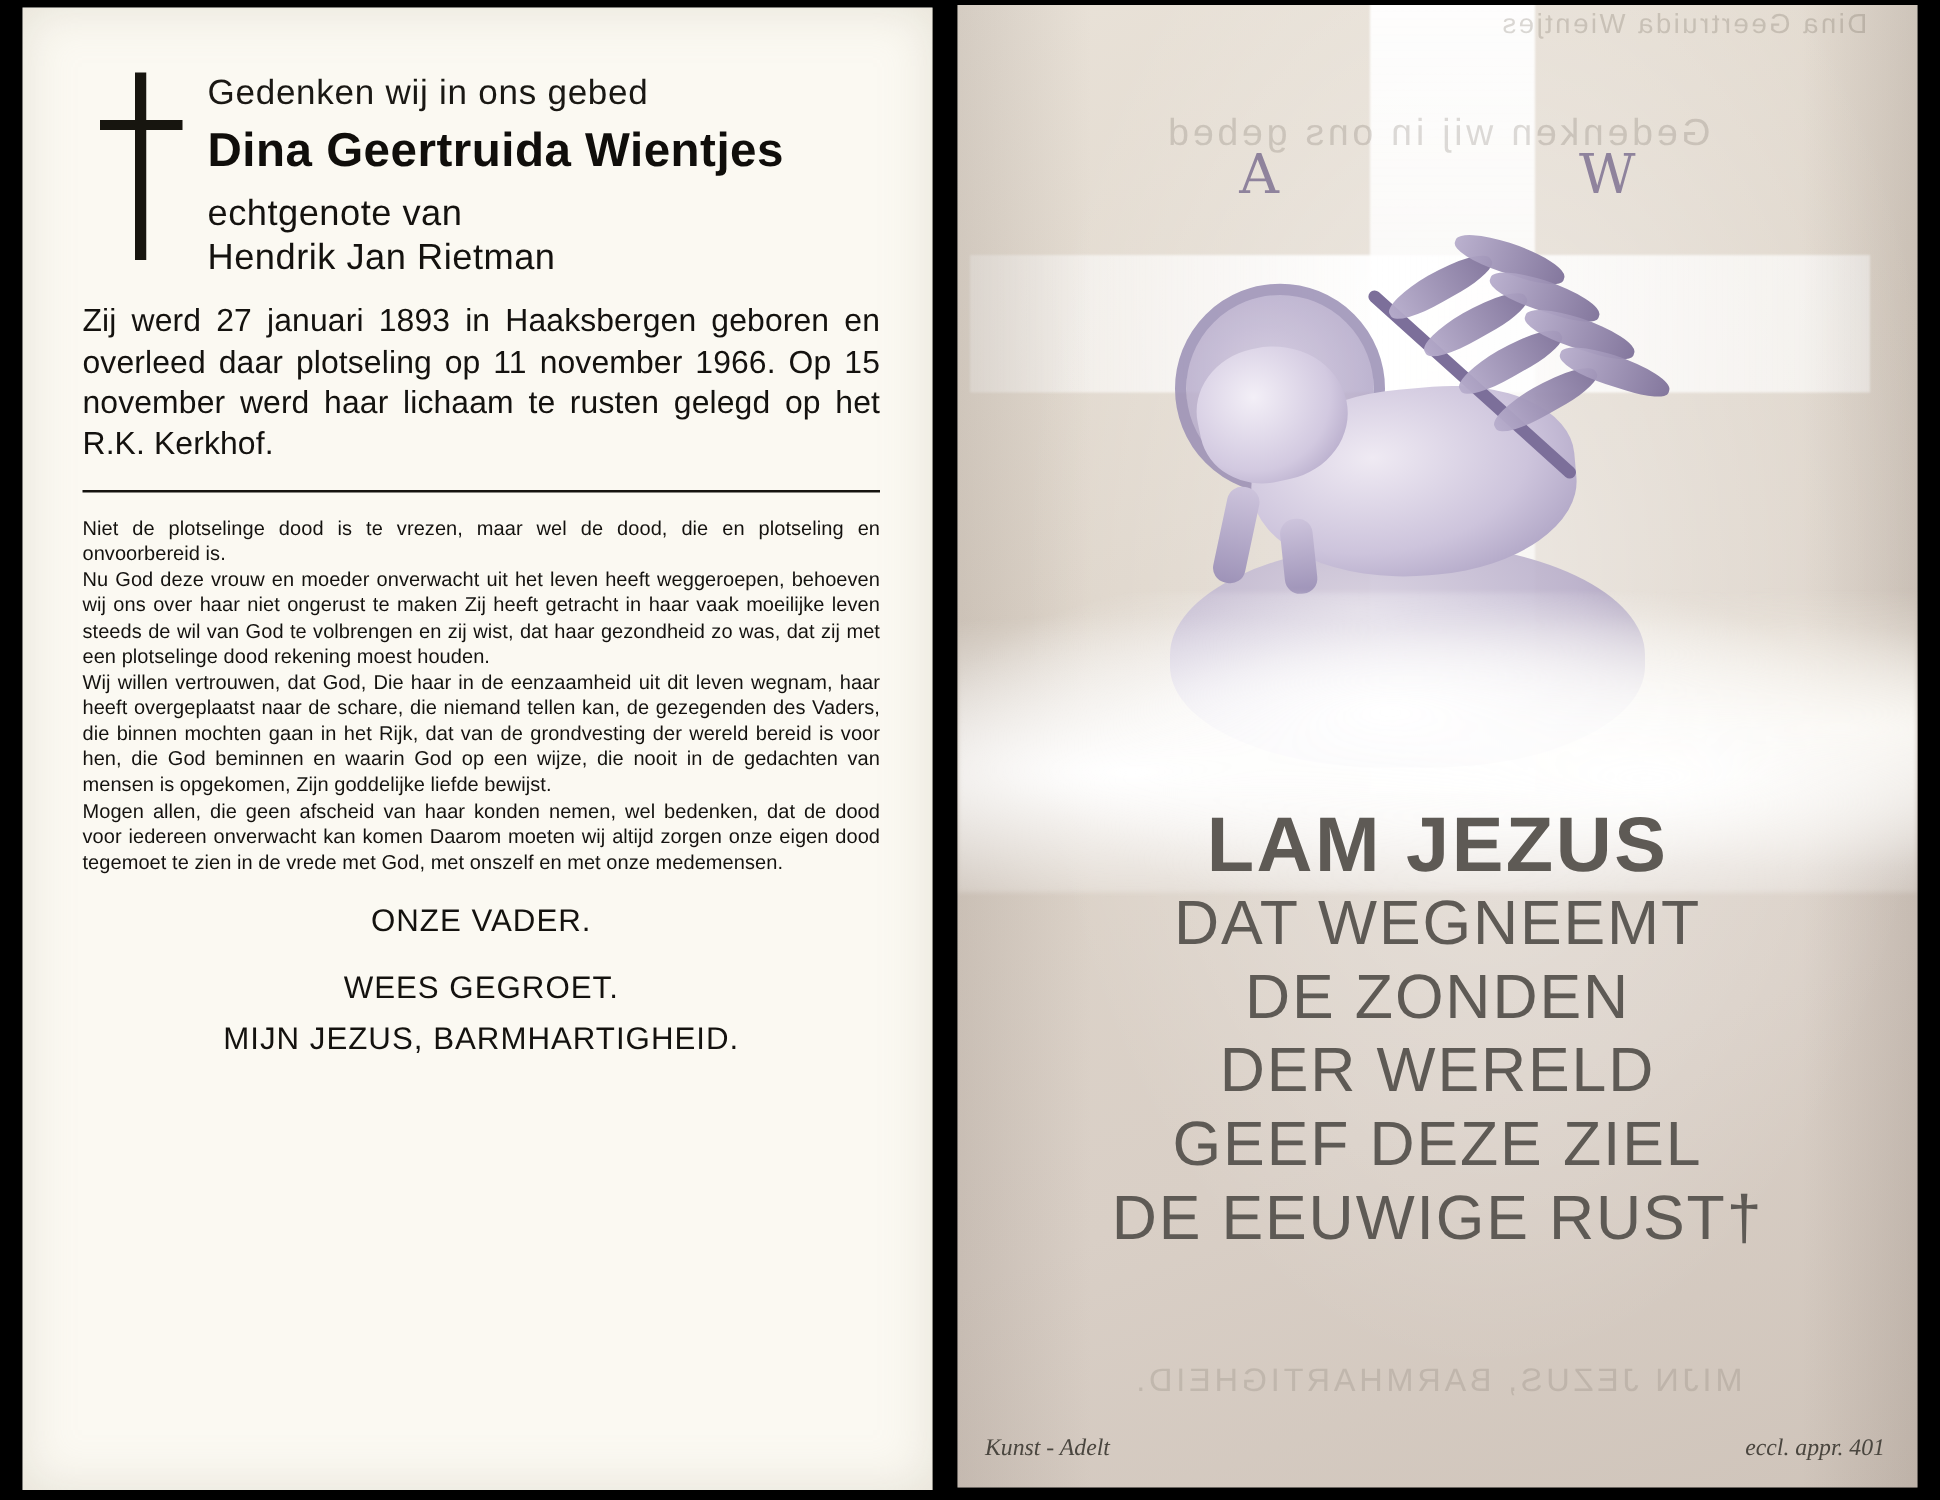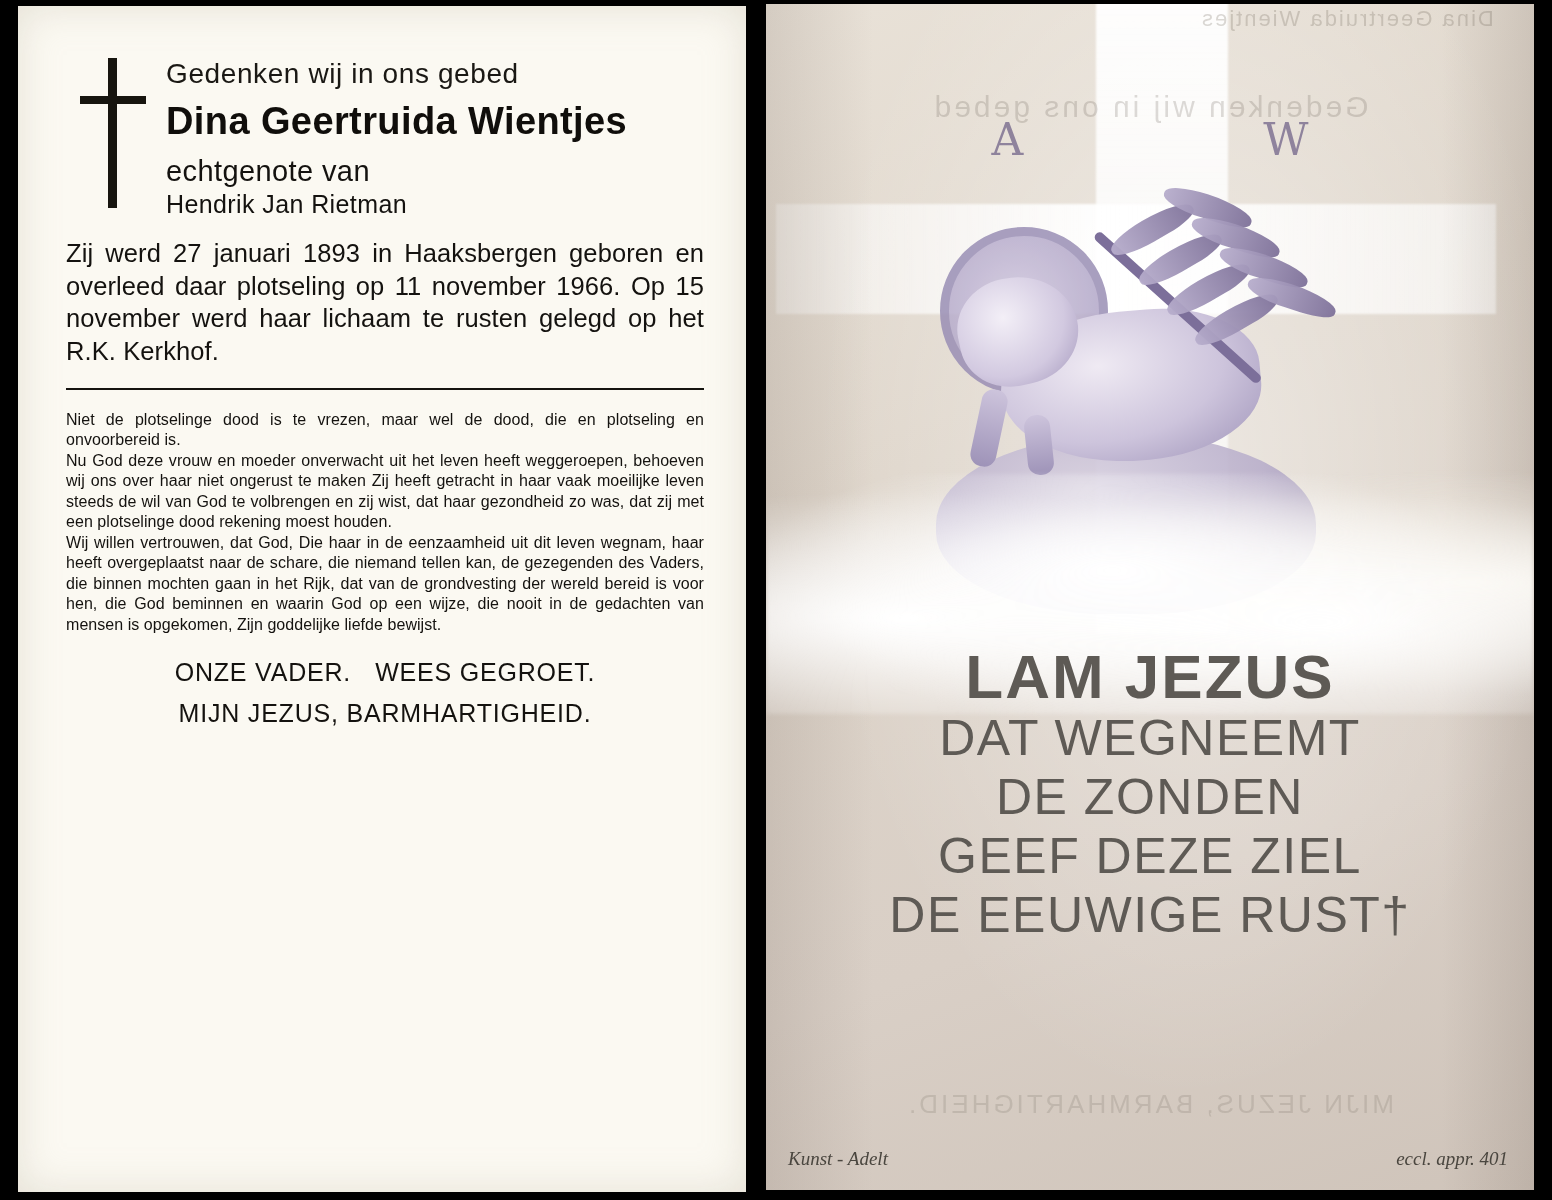--- a/index.html
+++ b/index.html
@@ -88,21 +88,21 @@
     letter-spacing: 0.4px;
     margin-top: 10px;
     color: #100e0b;
   }
   .line-echtgenote {
     font-size: 29px;
     margin-top: 12px;
     letter-spacing: 0.4px;
   }
   .line-spouse {
-    font-size: 25px;
+    font-size: 29px;
     margin-top: 2px;
     letter-spacing: 0.4px;
   }
 
   .bio {
     margin-top: 18px;
     font-size: 25.5px;
     line-height: 1.28;
     text-align: justify;
     letter-spacing: 0.1px;
@@ -128,20 +128,21 @@
   .closing {
     margin-top: 22px;
     text-align: center;
     font-size: 25px;
     letter-spacing: 0.8px;
   }
   .closing .row1 {
     display: flex;
     justify-content: center;
     gap: 24px;
+    flex-direction: column;
   }
   .closing .row2 {
     margin-top: 12px;
   }
 
   
   .right-page {
     position: relative;
     width: 792px;
     height: 1200px;
@@ -393,20 +394,21 @@
         </div>
 
         <div class="bio">Zij werd 27 januari 1893 in Haaksbergen geboren en overleed daar plotseling op 11 november 1966. Op 15 november werd haar lichaam te rusten gelegd op het R.K. Kerkhof.</div>
 
         <hr class="divider">
 
         <div class="body-text">
           <p>Niet de plotselinge dood is te vrezen, maar wel de dood, die en plotseling en onvoorbereid is.</p>
           <p>Nu God deze vrouw en moeder onverwacht uit het leven heeft weggeroepen, behoeven wij ons over haar niet ongerust te maken Zij heeft getracht in haar vaak moeilijke leven steeds de wil van God te volbrengen en zij wist, dat haar gezondheid zo was, dat zij met een plotselinge dood rekening moest houden.</p>
           <p>Wij willen vertrouwen, dat God, Die haar in de eenzaamheid uit dit leven wegnam, haar heeft overgeplaatst naar de schare, die niemand tellen kan, de gezegenden des Vaders, die binnen mochten gaan in het Rijk, dat van de grondvesting der wereld bereid is voor hen, die God beminnen en waarin God op een wijze, die nooit in de gedachten van mensen is opgekomen, Zijn goddelijke liefde bewijst.</p>
+          <p>Mogen allen, die geen afscheid van haar konden nemen, wel bedenken, dat de dood voor iedereen onverwacht kan komen Daarom moeten wij altijd zorgen onze eigen dood tegemoet te zien in de vrede met God, met onszelf en met onze medemensen.</p>
         </div>
 
         <div class="closing">
           <div class="row1">
             <span>ONZE VADER.</span>
             <span>WEES GEGROET.</span>
           </div>
           <div class="row2">MIJN JEZUS, BARMHARTIGHEID.</div>
         </div>
 
@@ -448,20 +450,21 @@
           <div class="leaf" style="left:170px; top:86px;  transform:rotate(18deg);"></div>
         </div>
       </div>
 
       <div class="clouds"></div>
 
       <div class="lamb-text">
         <div class="l1">LAM JEZUS</div>
         <div class="l">DAT WEGNEEMT</div>
         <div class="l">DE ZONDEN</div>
+        <div class="l">DER WERELD</div>
         <div class="l">GEEF DEZE ZIEL</div>
         <div class="l">DE EEUWIGE RUST†</div>
       </div>
 
       <div class="ghost-text2">MIJN JEZUS, BARMHARTIGHEID.</div>
 
       <div class="credit-left">Kunst - Adelt</div>
       <div class="credit-right">eccl. appr. 401</div>
 
     </div>

